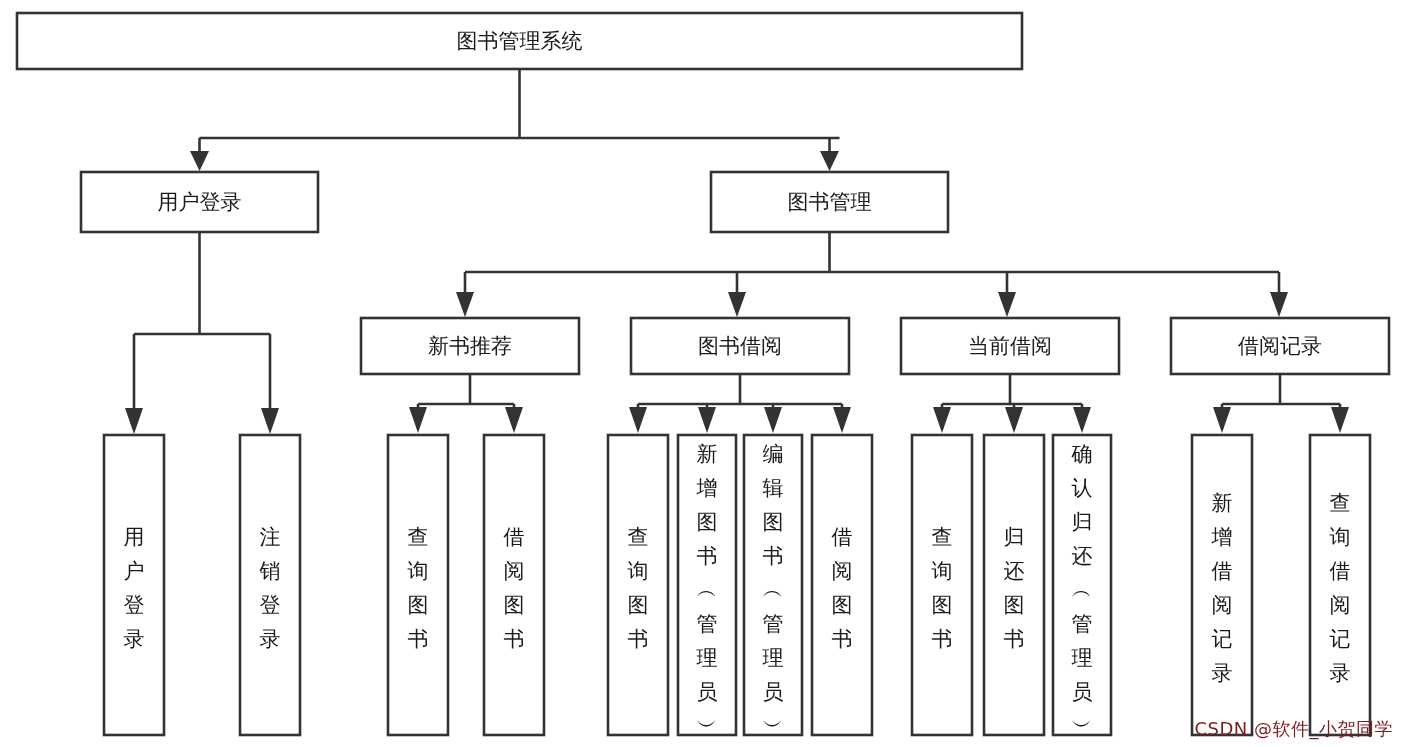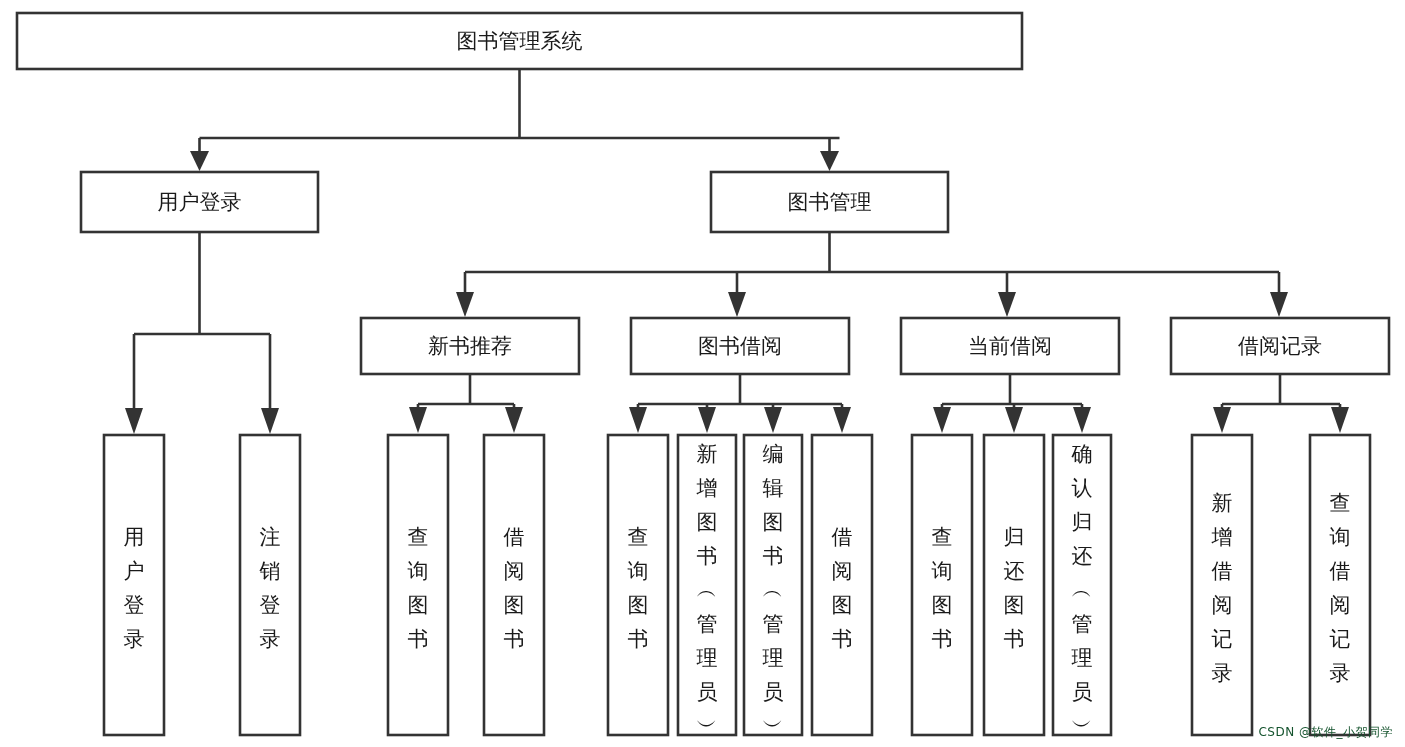--- a/index.html
+++ b/index.html
@@ -51,22 +51,22 @@
   .node-label-v {
     fill: #1a1a1a;
     font-size: 21px;
     font-family: "DejaVu Sans", "Liberation Sans", sans-serif;
     text-anchor: middle;
   }
   .watermark {
     position: absolute;
     right: 12px;
     bottom: 6px;
-    font-size: 12px;
-    color: #14532d;
+    font-size: 18px;
+    color: #7f1d1d;
     font-family: "DejaVu Sans", "Liberation Sans", sans-serif;
     white-space: nowrap;
     letter-spacing: 0.5px;
   }
 </style>
 </head>
 <body>
 
 <div id="diagram-root">
   <svg class="flow" viewBox="0 0 1405 747">

